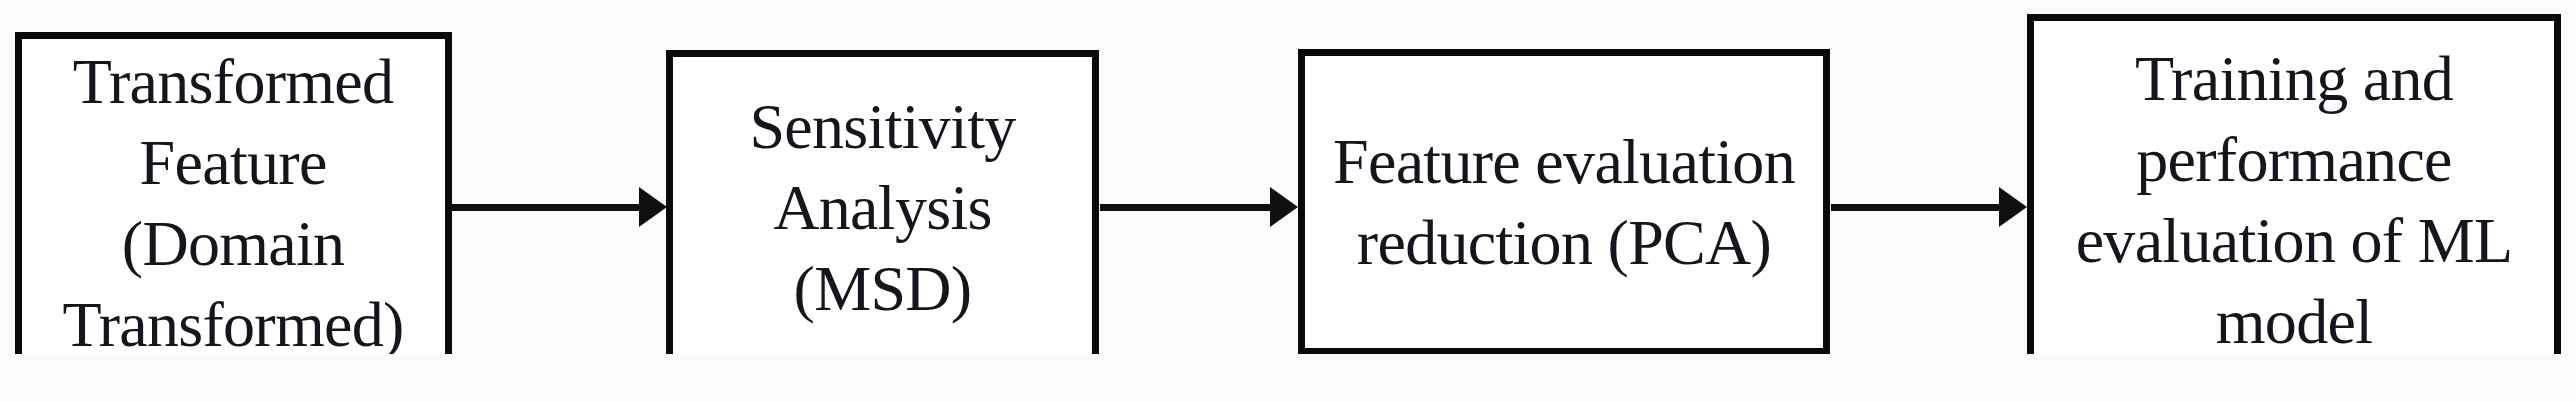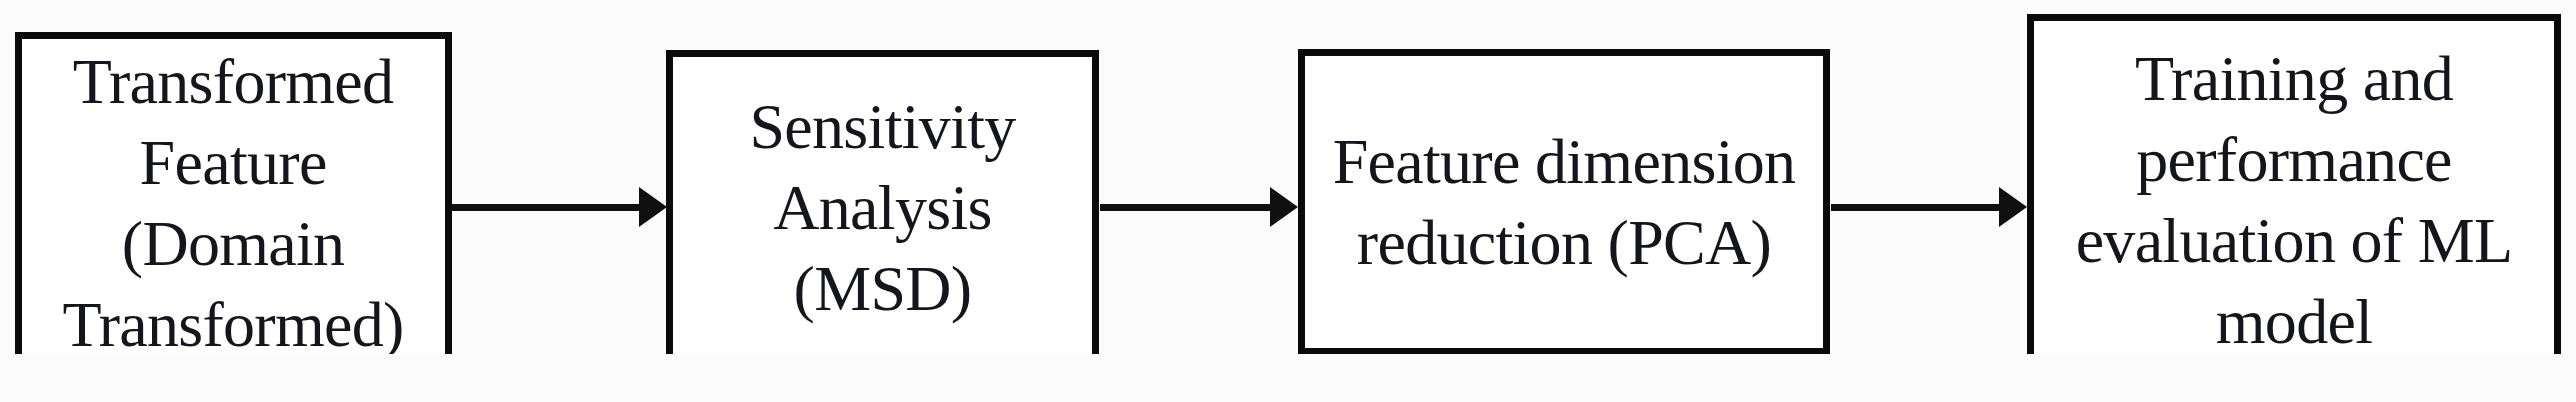--- a/index.html
+++ b/index.html
@@ -82,21 +82,21 @@
 Analysis
 (MSD)</span>
   </div>
 
   <div class="arrow arrow2">
     <div class="arrow-line"></div>
     <div class="arrow-head"></div>
   </div>
 
   <div class="box box3">
-    <span class="box-label">Feature dimension
+    <span class="box-label">Feature evaluation
 reduction (PCA)</span>
   </div>
 
   <div class="arrow arrow3">
     <div class="arrow-line"></div>
     <div class="arrow-head"></div>
   </div>
 
   <div class="box box4">
     <span class="box-label">Training and

